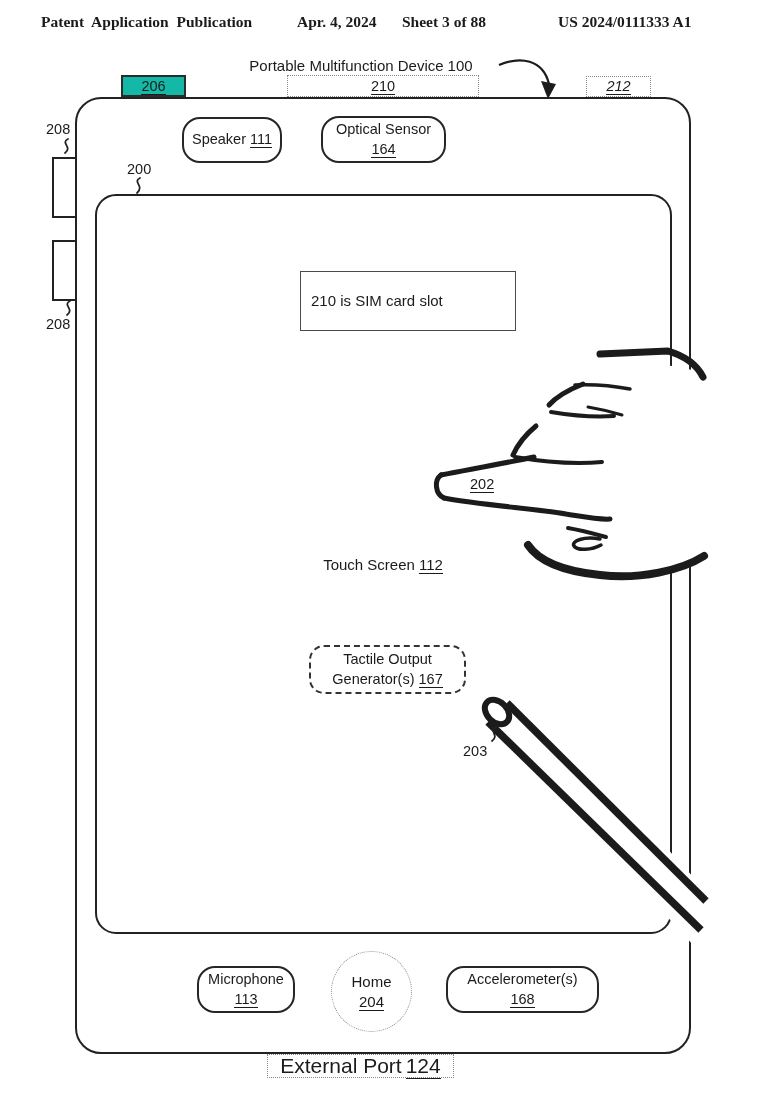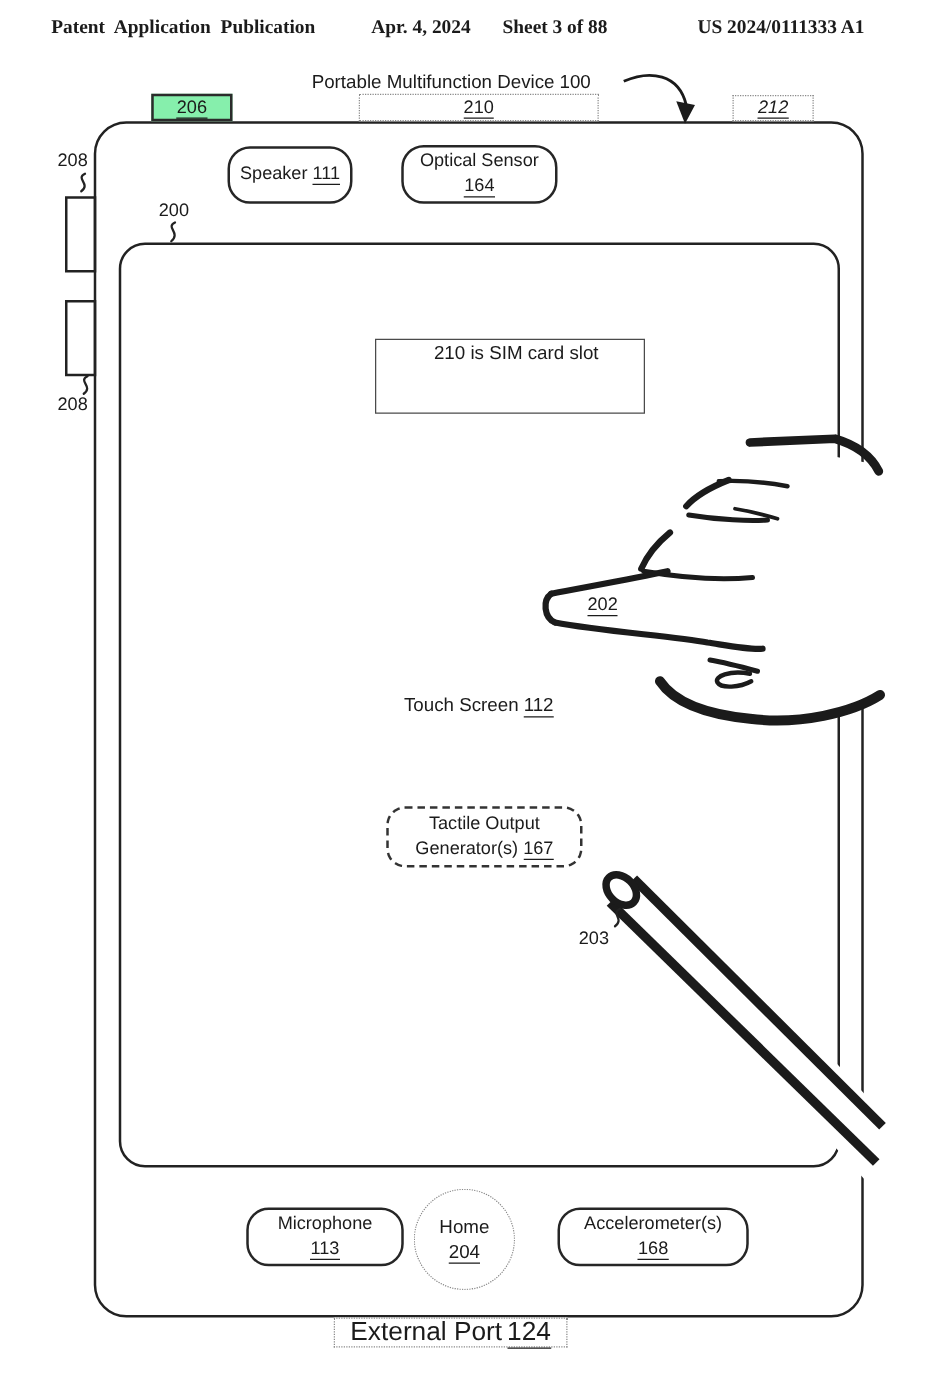--- a/index.html
+++ b/index.html
@@ -24,21 +24,21 @@
     text-align: center; font-size: 14.5px; line-height: 1.32; z-index: 3;
   }
   .dashedbox { border: 2.5px dashed #333333; border-radius: 15px; }
   .dottedbox {
     position: absolute; border: 1.5px dotted #8a8a8a;
     display: flex; align-items: center; justify-content: center;
     font-size: 14.5px; z-index: 3; background: #ffffff;
   }
   .refbox {
     position: absolute; display: flex; align-items: center; justify-content: center;
-    font-size: 14.5px; z-index: 3; background: #86efac;
+    font-size: 14.5px; z-index: 3; background: #14b8a6;
   }
   .device {
     position: absolute; left: 75px; top: 97px; width: 616px; height: 957px;
     border: 2.5px solid #222222; border-radius: 26px; z-index: 1;
   }
   .screen {
     position: absolute; left: 95px; top: 194px; width: 577px; height: 740px;
     border: 2.5px solid #222222; border-radius: 21px; z-index: 1;
   }
   .sidebtn {
@@ -87,21 +87,21 @@
 
   <div class="callout" style="left:182px; top:117px; width:100px; height:46px;">
     <div><span>Speaker</span><span class="rn rn-in">111</span></div>
   </div>
   <div class="callout" style="left:321px; top:116px; width:125px; height:47px;">
     <div>Optical Sensor</div>
     <div><span class="rn">164</span></div>
   </div>
 
   <div class="abs" style="left:300px; top:271px; width:216px; height:60px; border:1.5px solid #4a4a4a;
-       display:flex; flex-direction:row; justify-content:center; padding-left:10px;
+       display:flex; flex-direction:column; justify-content:center; padding-left:10px;
        font-size:15px; line-height:22px; z-index:3; background:#ffffff;">
     <div>210 is SIM card slot</div>
   </div>
 
   <div class="abs figtext" style="left:303px; top:556px; width:160px; text-align:center; font-size:15px;">
     <span>Touch Screen</span><span class="rn rn-in">112</span>
   </div>
   <div class="callout dashedbox" style="left:309px; top:645px; width:157px; height:49px;">
     <div>Tactile Output</div>
     <div><span>Generator(s)</span><span class="rn rn-in">167</span></div>
@@ -142,21 +142,21 @@
       <path d="M444,498 C480,505 540,509 566,514 C585,517 600,520 610,519" stroke-width="5"></path>
       <path d="M568,528 C580,530 595,534 606,537" stroke-width="4"></path>
       <path d="M600,539 C584,536 571,541 574,546 C577,551 592,550 601,545" stroke-width="3.5"></path>
       <path d="M528,545 C538,560 560,571 600,575 C640,580 682,570 704,556" stroke-width="8"></path>
     </g>
   </svg>
 
   <span class="abs figtext toplabel rn" style="left:470px; top:476px;">202</span>
   <span class="abs figtext toplabel" style="left:463px; top:743px;">203</span>
 
-  <div class="callout" style="left:197px; top:966px; width:126px; height:47px;">
+  <div class="callout" style="left:197px; top:966px; width:98px; height:47px;">
     <div>Microphone</div>
     <div><span class="rn">113</span></div>
   </div>
   <div class="callout" style="left:331px; top:951px; width:81px; height:81px; border:1.5px dotted #8a8a8a; border-radius:50%; font-size:15px;">
     <div>Home</div>
     <div><span class="rn">204</span></div>
   </div>
   <div class="callout" style="left:446px; top:966px; width:153px; height:47px;">
     <div>Accelerometer(s)</div>
     <div><span class="rn">168</span></div>

